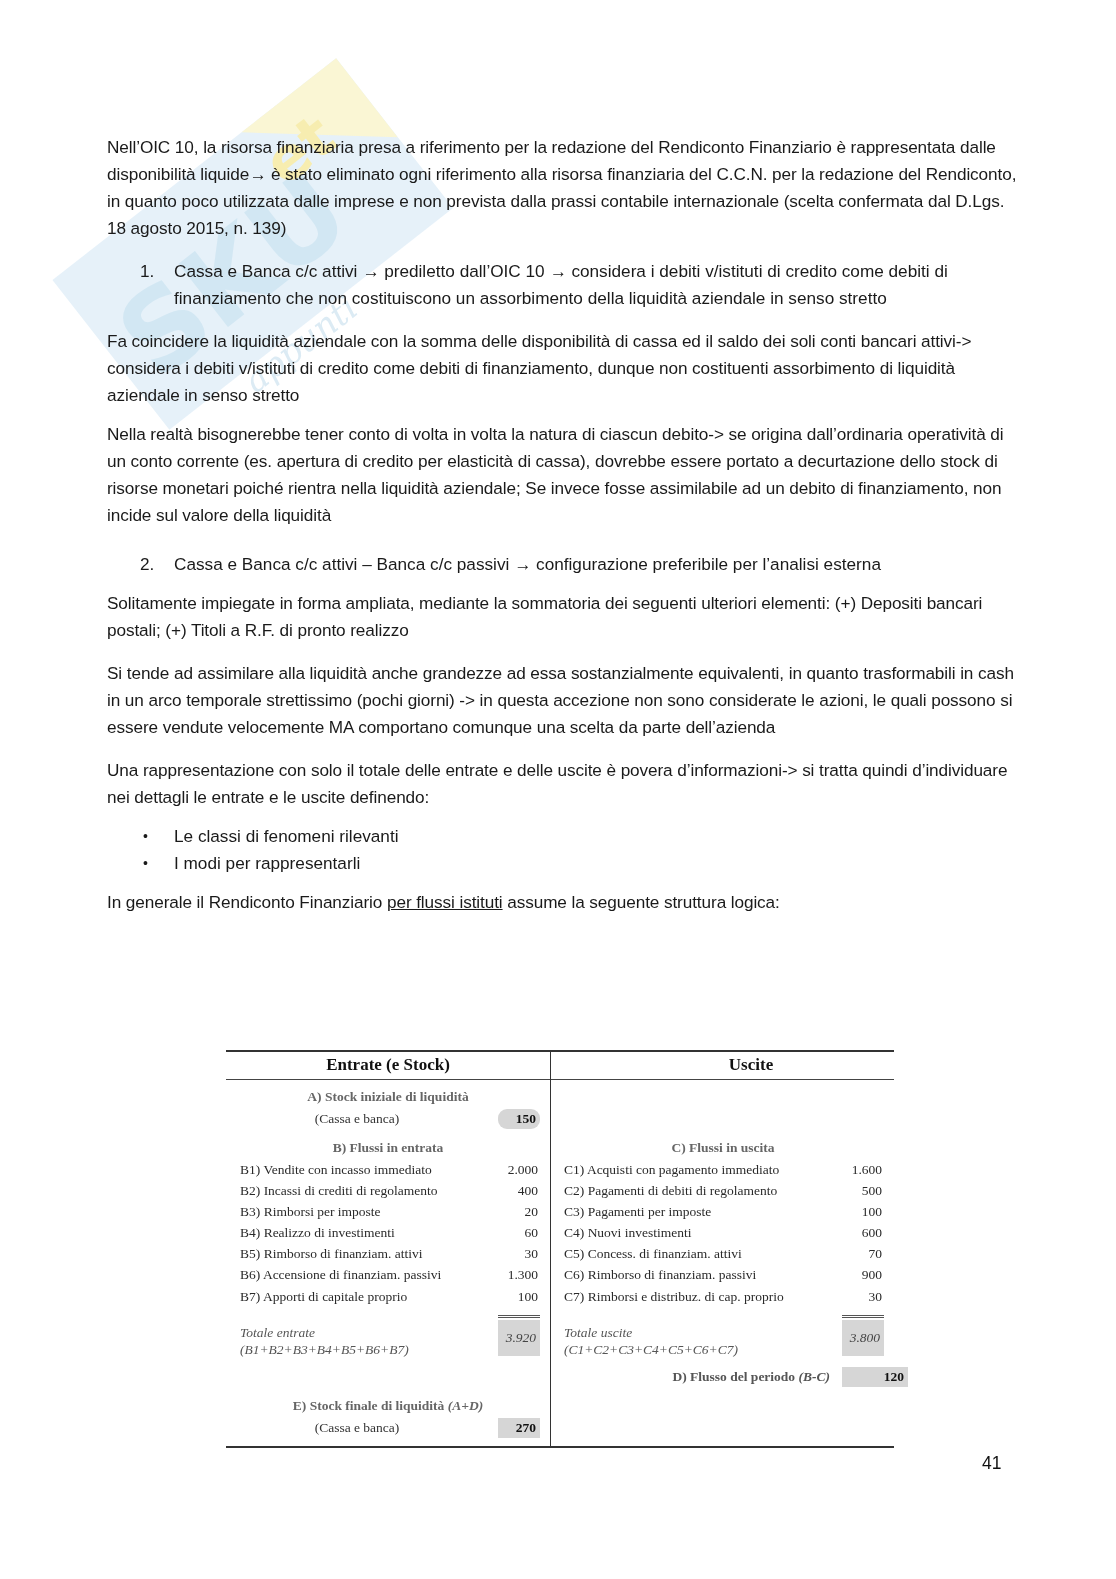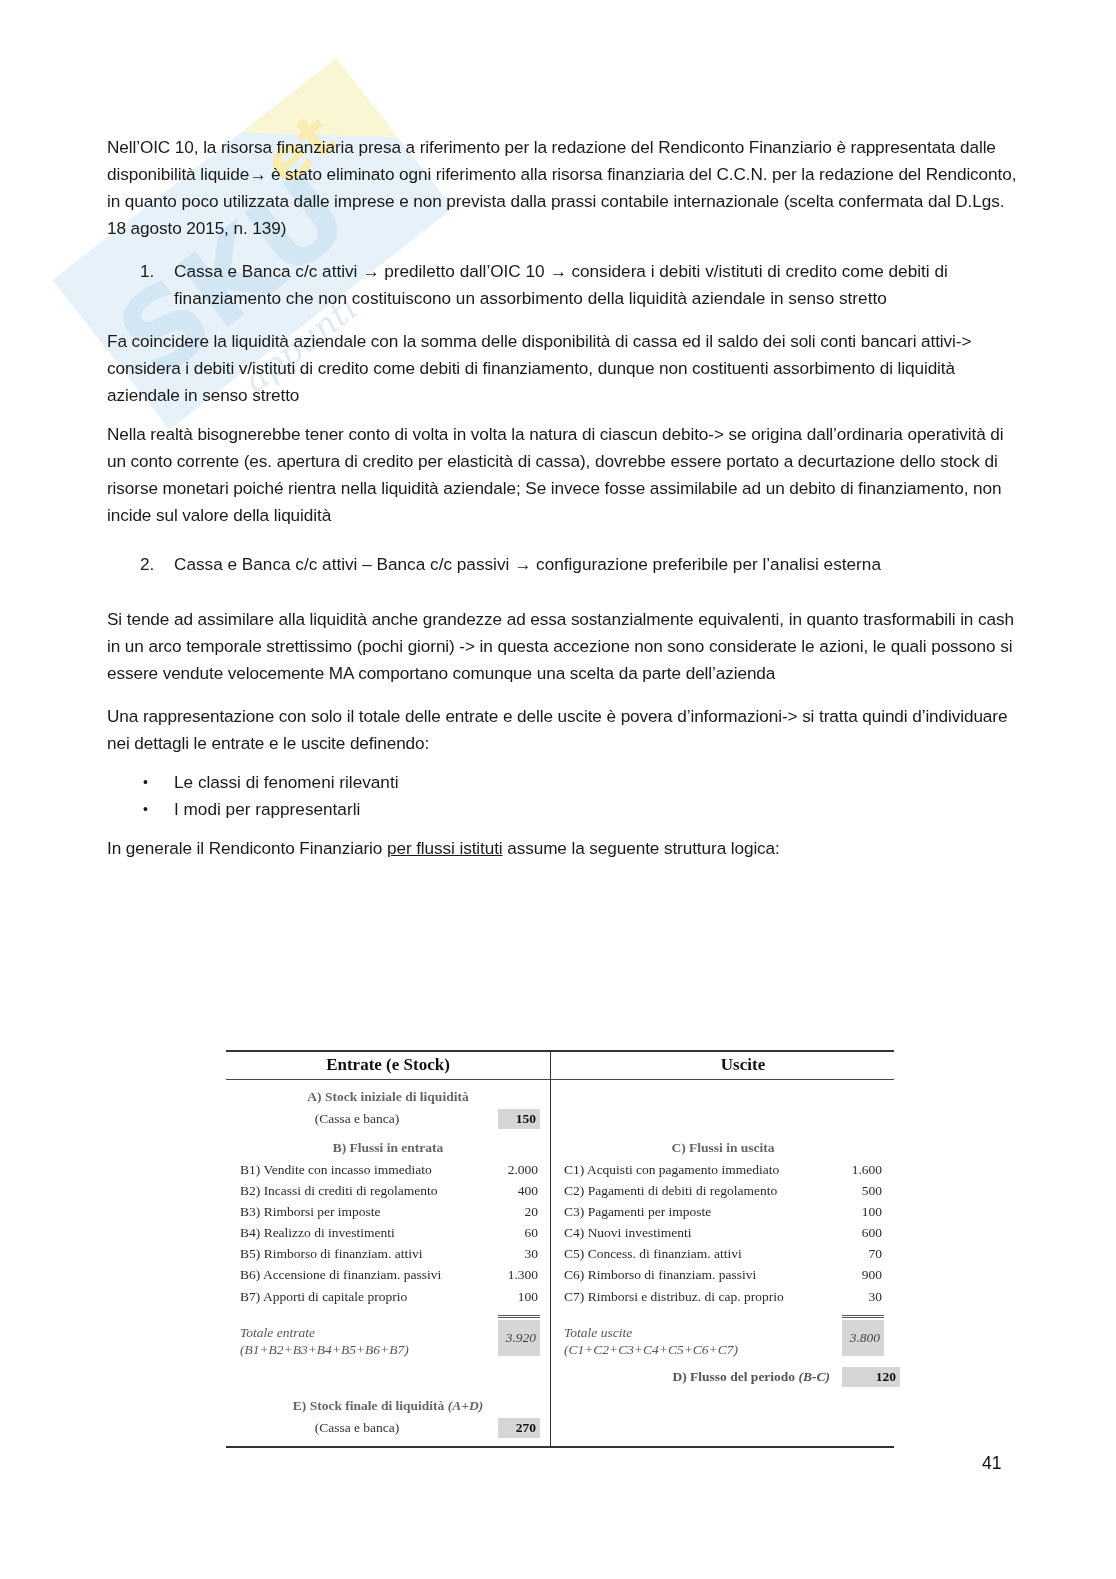--- a/index.html
+++ b/index.html
@@ -101,21 +101,21 @@
   }
   .col-head {
     position: absolute;
     top: 5px;
     font-weight: bold;
     font-size: 17px;
     text-align: center;
     color: #111;
   }
   .col-left { left: 0; width: 324px; }
-  .col-right { left: 326px; width: 342px; padding-left: 20px; }
+  .col-right { left: 334px; width: 342px; padding-left: 20px; }
 
   .sec-title {
     position: absolute;
     font-size: 13.5px;
     font-weight: bold;
     color: #666;
     text-align: center;
   }
   .sub-label {
     position: absolute;
@@ -207,20 +207,21 @@
   <div class="gap-l"></div>
 
   <ol class="olist">
     <li>
       <span class="num">2.</span>
       <span>Cassa e Banca c/c attivi – Banca c/c passivi → configurazione preferibile per l’analisi esterna</span>
     </li>
   </ol>
   <div class="gap-s"></div>
 
+  <p class="p">Solitamente impiegate in forma ampliata, mediante la sommatoria dei seguenti ulteriori elementi: (+) Depositi bancari postali; (+) Titoli a R.F. di pronto realizzo</p>
   <div class="gap-m"></div>
 
   <p class="p">Si tende ad assimilare alla liquidità anche grandezze ad essa sostanzialmente equivalenti, in quanto trasformabili in cash in un arco temporale strettissimo (pochi giorni) -&gt; in questa accezione non sono considerate le azioni, le quali possono si essere vendute velocemente MA comportano comunque una scelta da parte dell’azienda</p>
   <div class="gap-m"></div>
 
   <p class="p">Una rappresentazione con solo il totale delle entrate e delle uscite è povera d’informazioni-&gt; si tratta quindi d’individuare nei dettagli le entrate e le uscite definendo:</p>
   <div class="gap-s"></div>
 
   <ul class="ulist">
     <li>
@@ -241,21 +242,21 @@
   <div class="top-rule"></div>
   <div class="head-rule"></div>
   <div class="mid-rule"></div>
   <div class="bottom-rule"></div>
 
   <div class="col-head col-left">Entrate (e Stock)</div>
   <div class="col-head col-right">Uscite</div>
 
   <div class="sec-title" style="left:0;width:324px;top:39px;">A) Stock iniziale di liquidità</div>
   <div class="sub-label" style="left:0;width:262px;top:61px;">(Cassa e banca)</div>
-  <div class="box" style="left:272px;top:59px;width:42px;height:20px;line-height:20px;">150</div>
+  <div class="box" style="left:272px;top:59px;width:42px;height:20px;line-height:20px;border-radius:9px;">150</div>
 
   <div class="sec-title" style="left:0;width:324px;top:90px;">B) Flussi in entrata</div>
   <div class="row lrow" style="top:109px;">
       <span class="lbl">B1) Vendite con incasso immediato</span>
       <span class="val">2.000</span>
     </div>
   <div class="row lrow" style="top:130px;">
       <span class="lbl">B2) Incassi di crediti di regolamento</span>
       <span class="val">400</span>
     </div>
@@ -322,16 +323,16 @@
     </div>
 
   <div class="dbl-rule" style="left:616px;width:42px;top:265px;"></div>
   <div class="total-label" style="left:338px;top:274px;">
     <div>Totale uscite</div>
     <div>(C1+C2+C3+C4+C5+C6+C7)</div>
   </div>
   <div class="box italic" style="left:616px;top:270px;width:42px;height:36px;line-height:36px;">3.800</div>
 
   <div class="sub-label" style="left:338px;width:266px;top:319px;text-align:right;font-weight:bold;color:#555;"><span>D) Flusso del periodo </span><span class="italic-inline">(B-C)</span></div>
-  <div class="box" style="left:616px;top:317px;width:58px;height:20px;line-height:20px;">120</div>
+  <div class="box" style="left:616px;top:317px;width:66px;height:20px;line-height:20px;">120</div>
 </div>
 
 <div class="page-number">41</div>
 
 </body></html>

